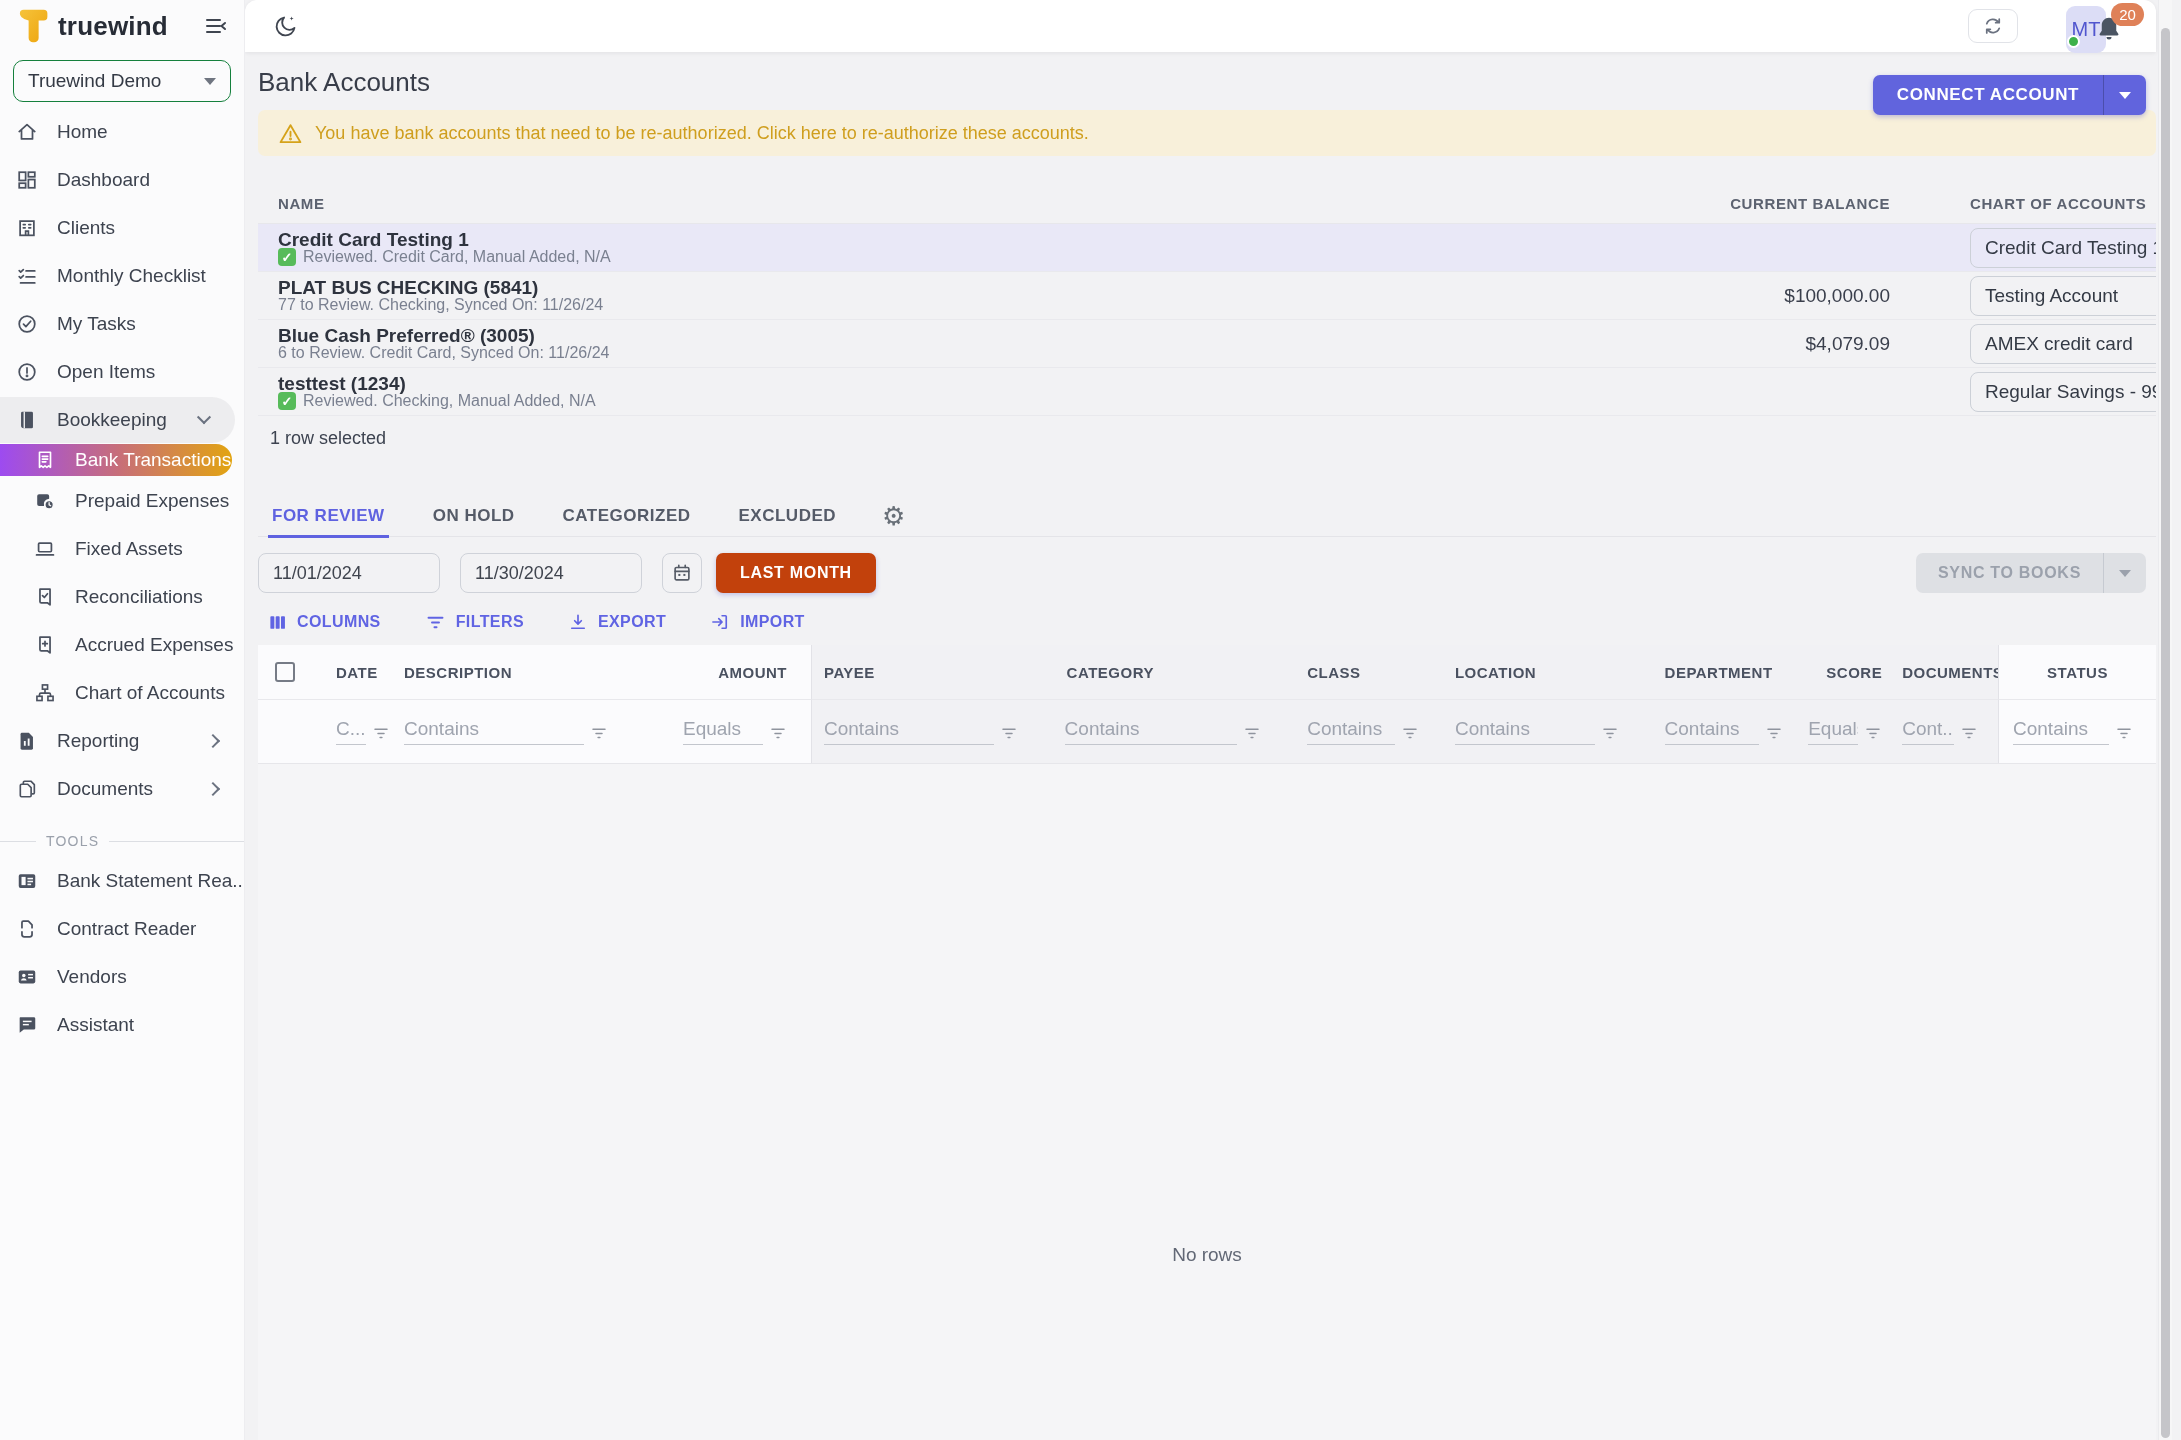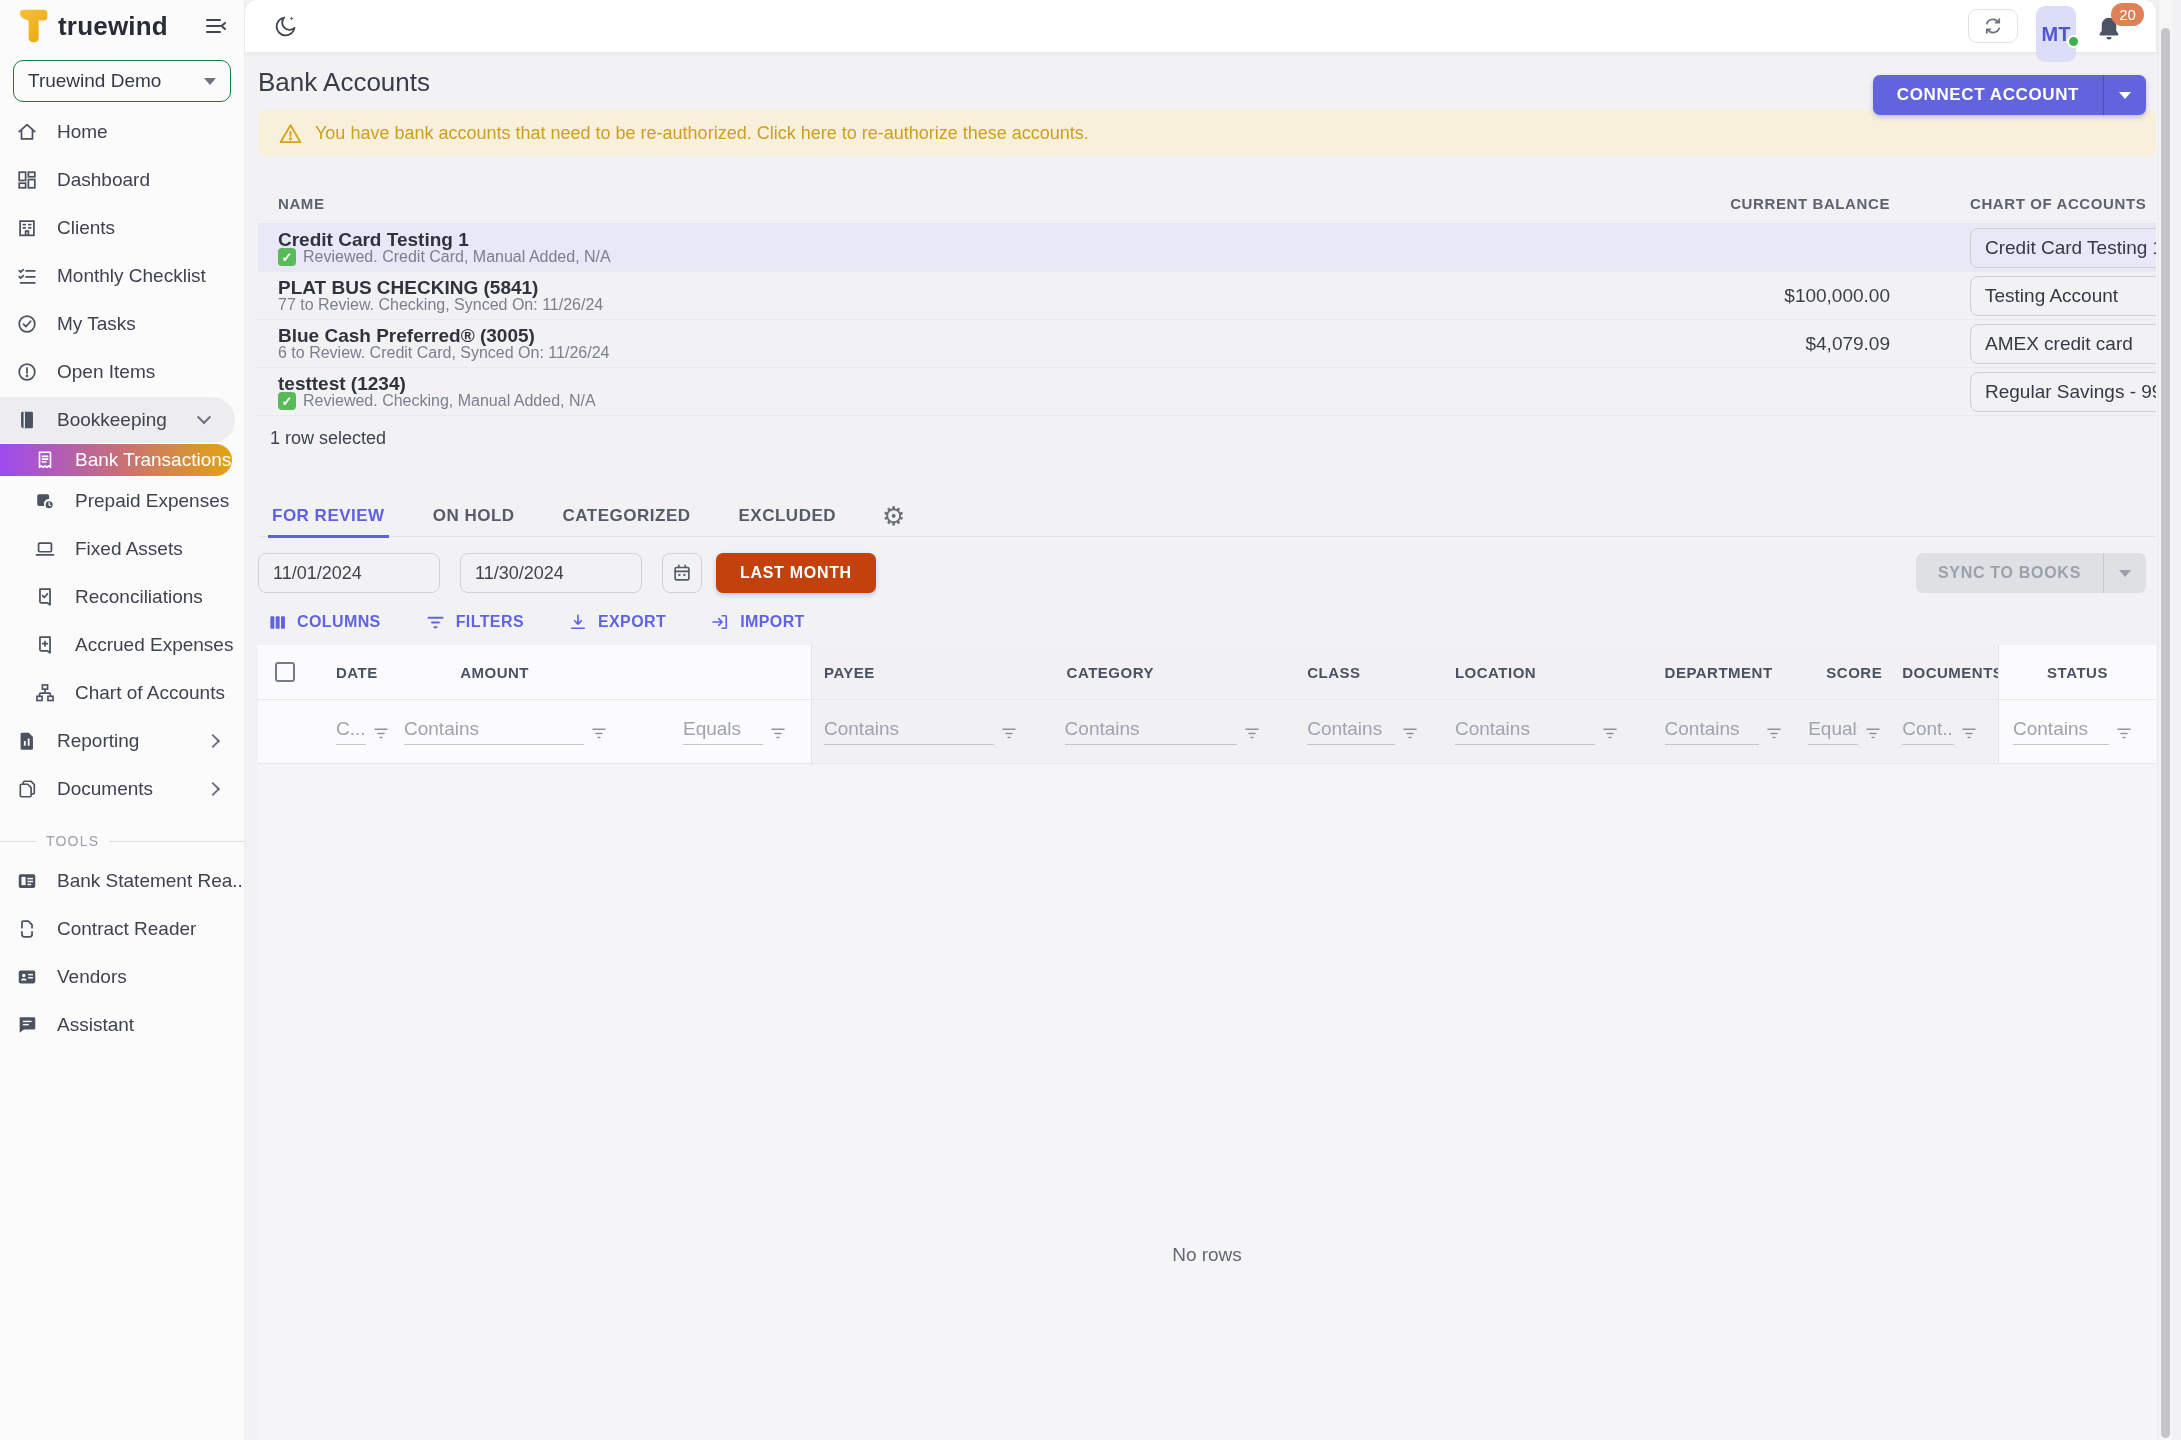--- a/index.html
+++ b/index.html
@@ -42,22 +42,22 @@
   .tools-divider::after { content:""; flex:1; height:1px; background:#dcdee3; margin-left:10px; }
 
   
   .topbar { position:absolute; left:245px; top:0; width:1911px; height:52px; background:#ffffff;
     border-radius:12px 12px 0 0; box-shadow:0 1px 4px rgba(25,28,40,.08); display:flex; align-items:center;
     padding:0 18px 0 28px; z-index:4; }
   .iconbtn { display:flex; align-items:center; justify-content:center; cursor:pointer; color:#3f4550; }
   .topbar-right { margin-left:auto; display:flex; align-items:center; gap:18px; }
   .refresh-btn { width:50px; height:34px; border:1px solid #e1e3e8; border-radius:9px; color:#6b7280; }
   .avatar-wrap { position:relative; width:40px; height:40px; cursor:pointer; }
-  .avatar { width:40px; height:56px; border-radius:9px; background:#dcddf6; color:#5156cf;
-    font-size:20px; font-weight:bold; display:flex; align-items:center; justify-content:center; }
+  .avatar { width:40px; height:47px; border-radius:9px; background:#dcddf6; color:#5156cf;
+    font-size:20px; font-weight:normal; display:flex; align-items:center; justify-content:center;margin-left:30px; }
   .status-dot { position:absolute; right:-4px; bottom:-2px; width:13px; height:13px; border-radius:50%;
     background:#3db14a; border:2px solid #ffffff; }
   .bell-wrap { position:relative; width:34px; height:38px; cursor:pointer; margin-right:10px; }
   .bell-wrap svg { position:absolute; left:0; bottom:0; }
   .badge { position:absolute; right:-16px; top:-4px; min-width:33px; height:23px; border-radius:12px;
     background:#df8158; color:#fff; font-size:15px; display:flex; align-items:center; justify-content:center; padding:0 7px; }
 
   
   .content { position:absolute; left:258px; top:52px; width:1898px; }
   .title-row { display:flex; align-items:center; height:48px; margin-top:6px; position:relative; }
@@ -561,20 +561,21 @@
     </div>
 
     <div class="grid">
 
       <div class="grid-row ghead-row">
         <div class="gsec left ghead">
           <span class="gcell w-cb">
               <span class="gcheckbox"></span>
             </span>
           <span class="gcell w-date hlabel">DATE</span>
+          <span class="gcell w-desc hlabel">DESCRIPTION</span>
           <span class="gcell w-amt hlabel">AMOUNT</span>
         </div>
         <div class="gsec mid ghead">
           <span class="gcell w-payee hlabel">PAYEE</span>
           <span class="gcell w-cat hlabel">CATEGORY</span>
           <span class="gcell w-class hlabel">CLASS</span>
           <span class="gcell w-loc hlabel">LOCATION</span>
           <span class="gcell w-dept hlabel">DEPARTMENT</span>
           <span class="gcell w-score hlabel">SCORE</span>
           <span class="gcell w-docs hlabel">DOCUMENTS</span>

